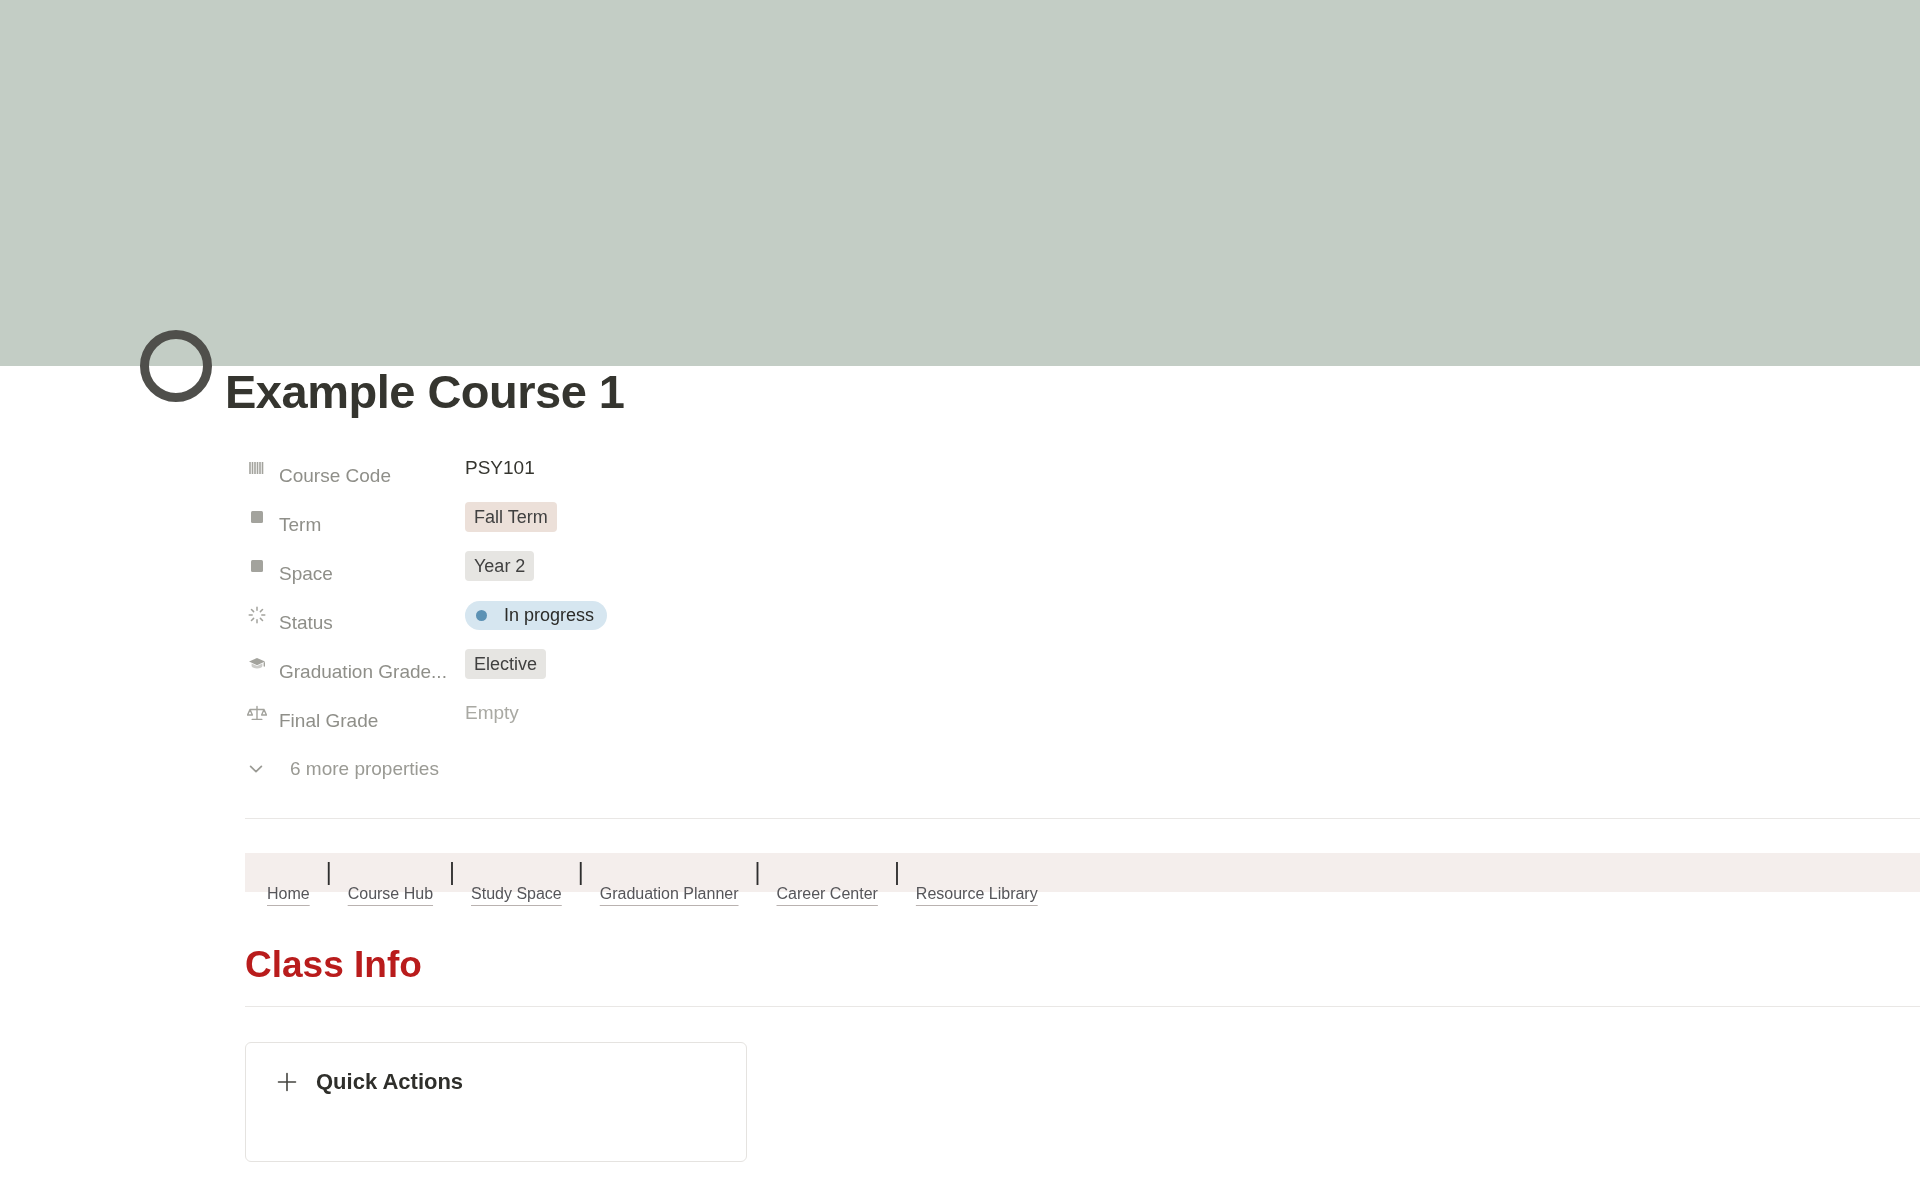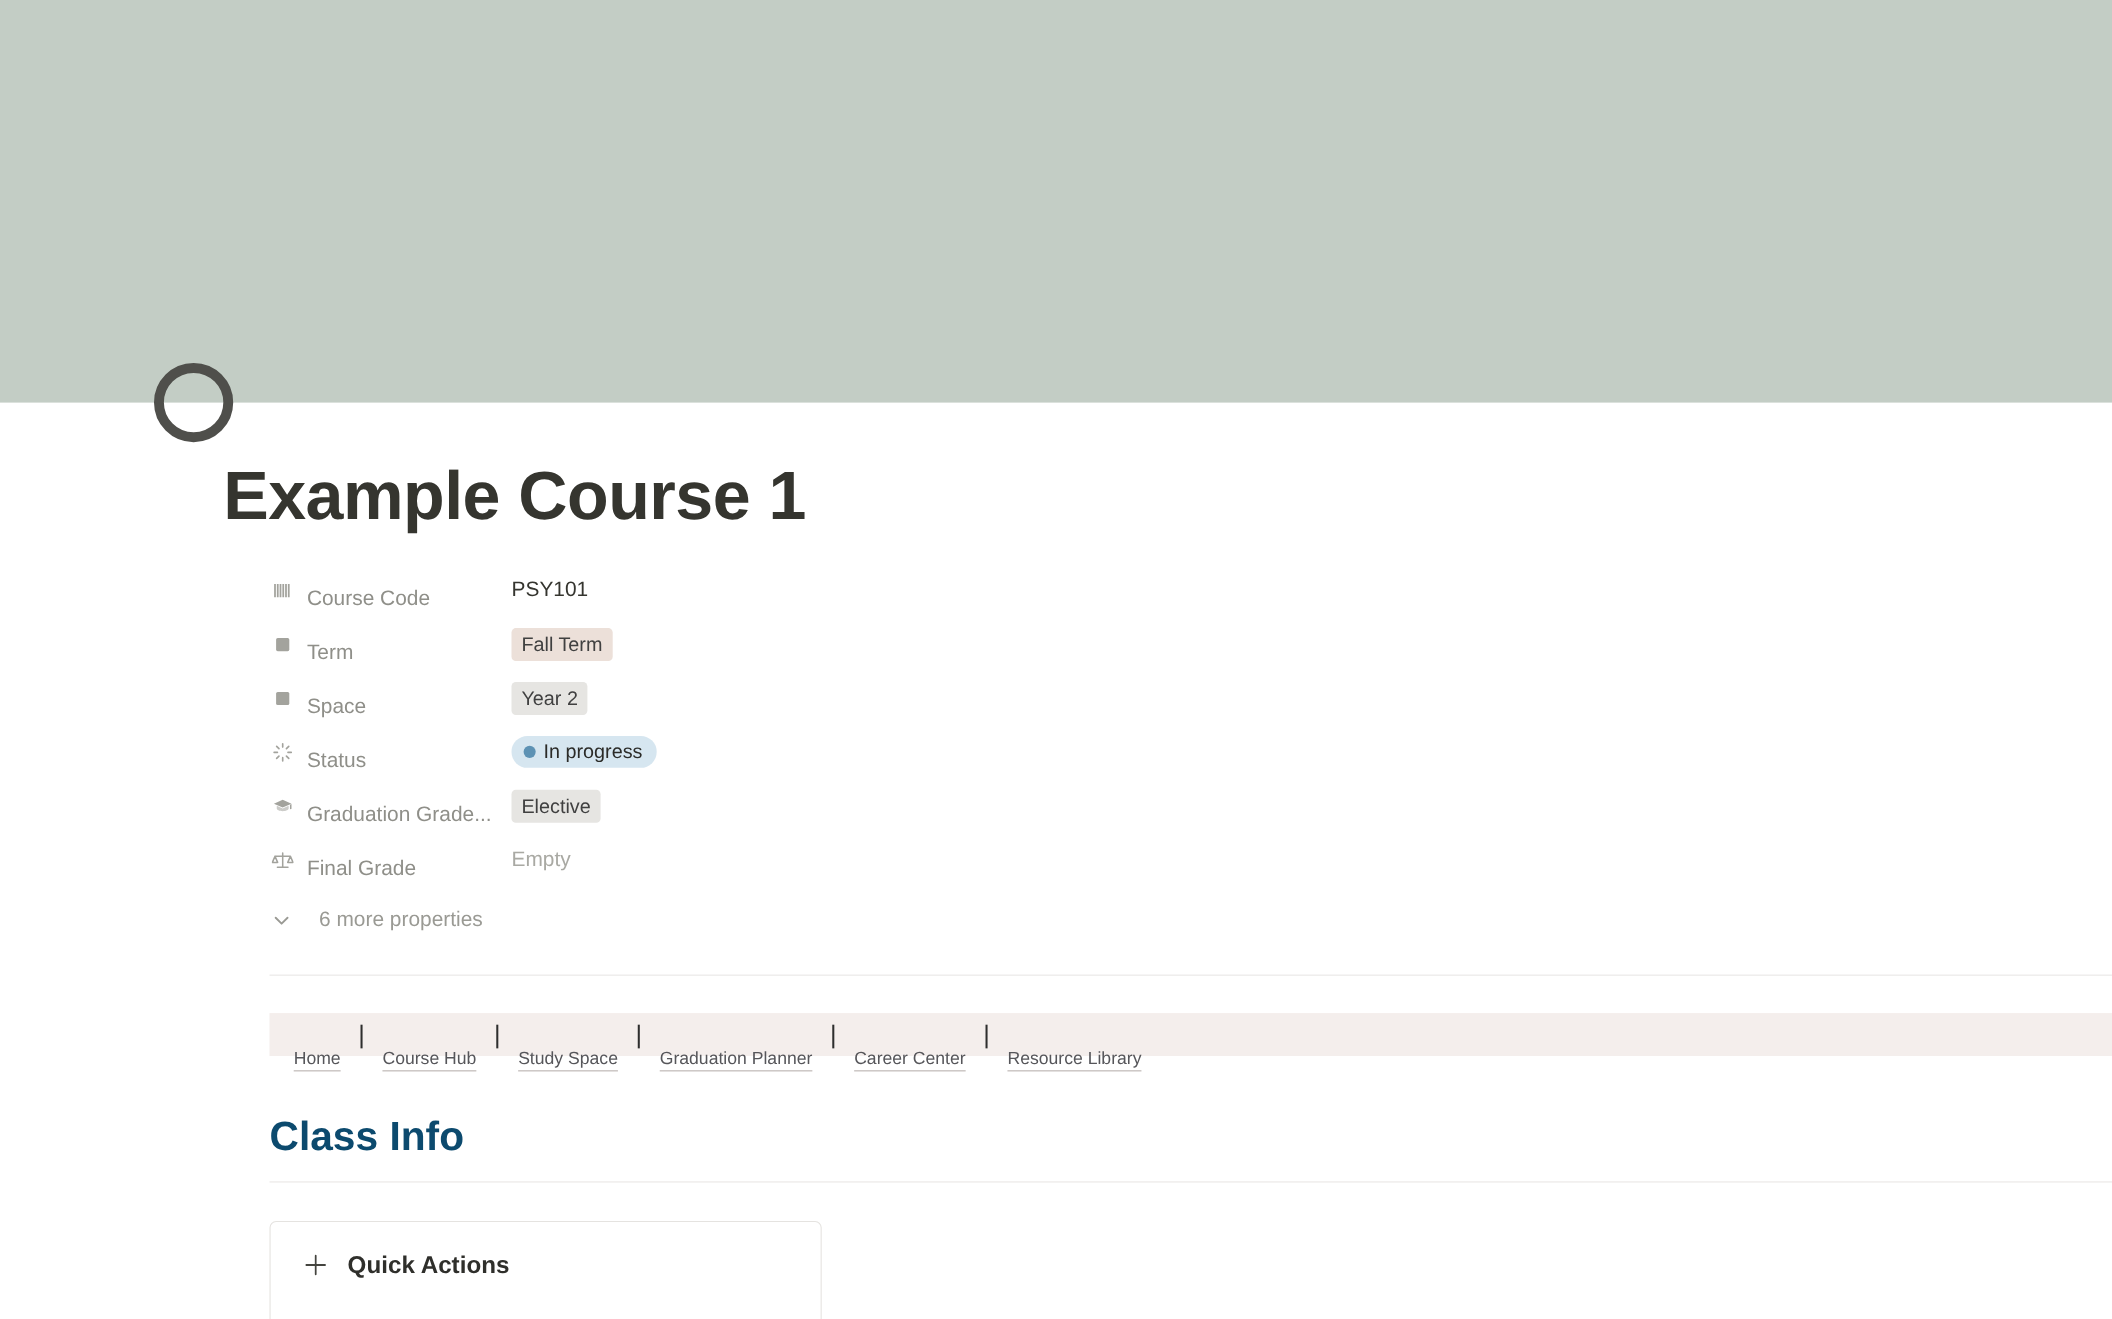--- a/index.html
+++ b/index.html
@@ -51,26 +51,25 @@
     width: 72px;
     height: 72px;
     border: 9px solid #4f4f4b;
     border-radius: 50%;
     background: transparent;
     z-index: 5;
   }
 
   
   .title {
-    font-size: 62px;
+    font-size: 47px;
     font-weight: bold;
     color: #35352f;
     letter-spacing: -0.5px;
-    margin-left: 83px;
-    padding-top: 52px;
+    margin-left: 105px;
     line-height: 1.1;
   }
 
   
   .props {
     margin-left: 125px;
     margin-top: 26px;
   }
 
   .prop-row {
@@ -124,21 +123,21 @@
     line-height: 1.35;
     color: #404040;
   }
   .tag-term    { background: #ece0d9; }
   .tag-year    { background: #e6e5e2; }
   .tag-grad    { background: #e6e5e2; }
 
   .pill {
     display: inline-flex;
     align-items: center;
-    gap: 7px;
+    gap: 17px;
     padding: 4px 13px 4px 11px;
     border-radius: 999px;
     background: #d6e6f0;
     font-size: 18px;
     color: #2b2b28;
   }
   .pill .dot {
     width: 11px; height: 11px;
     border-radius: 50%;
     background: #5d92b4;
@@ -192,21 +191,21 @@
     color: #2e2e2e;
     font-size: 23px;
     padding: 0 4px;
   }
 
   
   .section-head {
     margin: 52px 0 0 125px;
     font-size: 37px;
     font-weight: bold;
-    color: #0c4a6e;
+    color: #b91c1c;
   }
 
   .section-rule {
     margin: 20px 0 0 125px;
     width: 1680px;
     height: 1px;
     background: #e9e7e5;
   }
 
   

